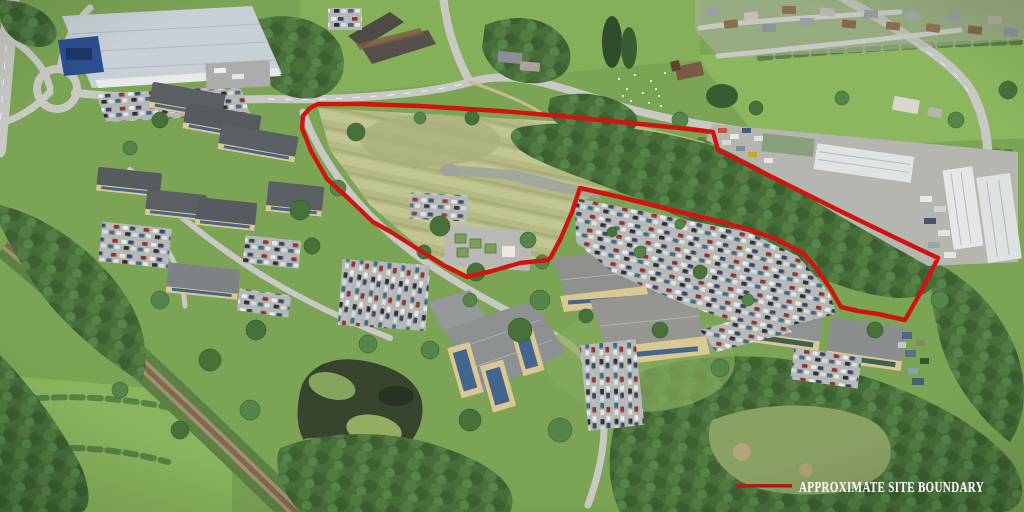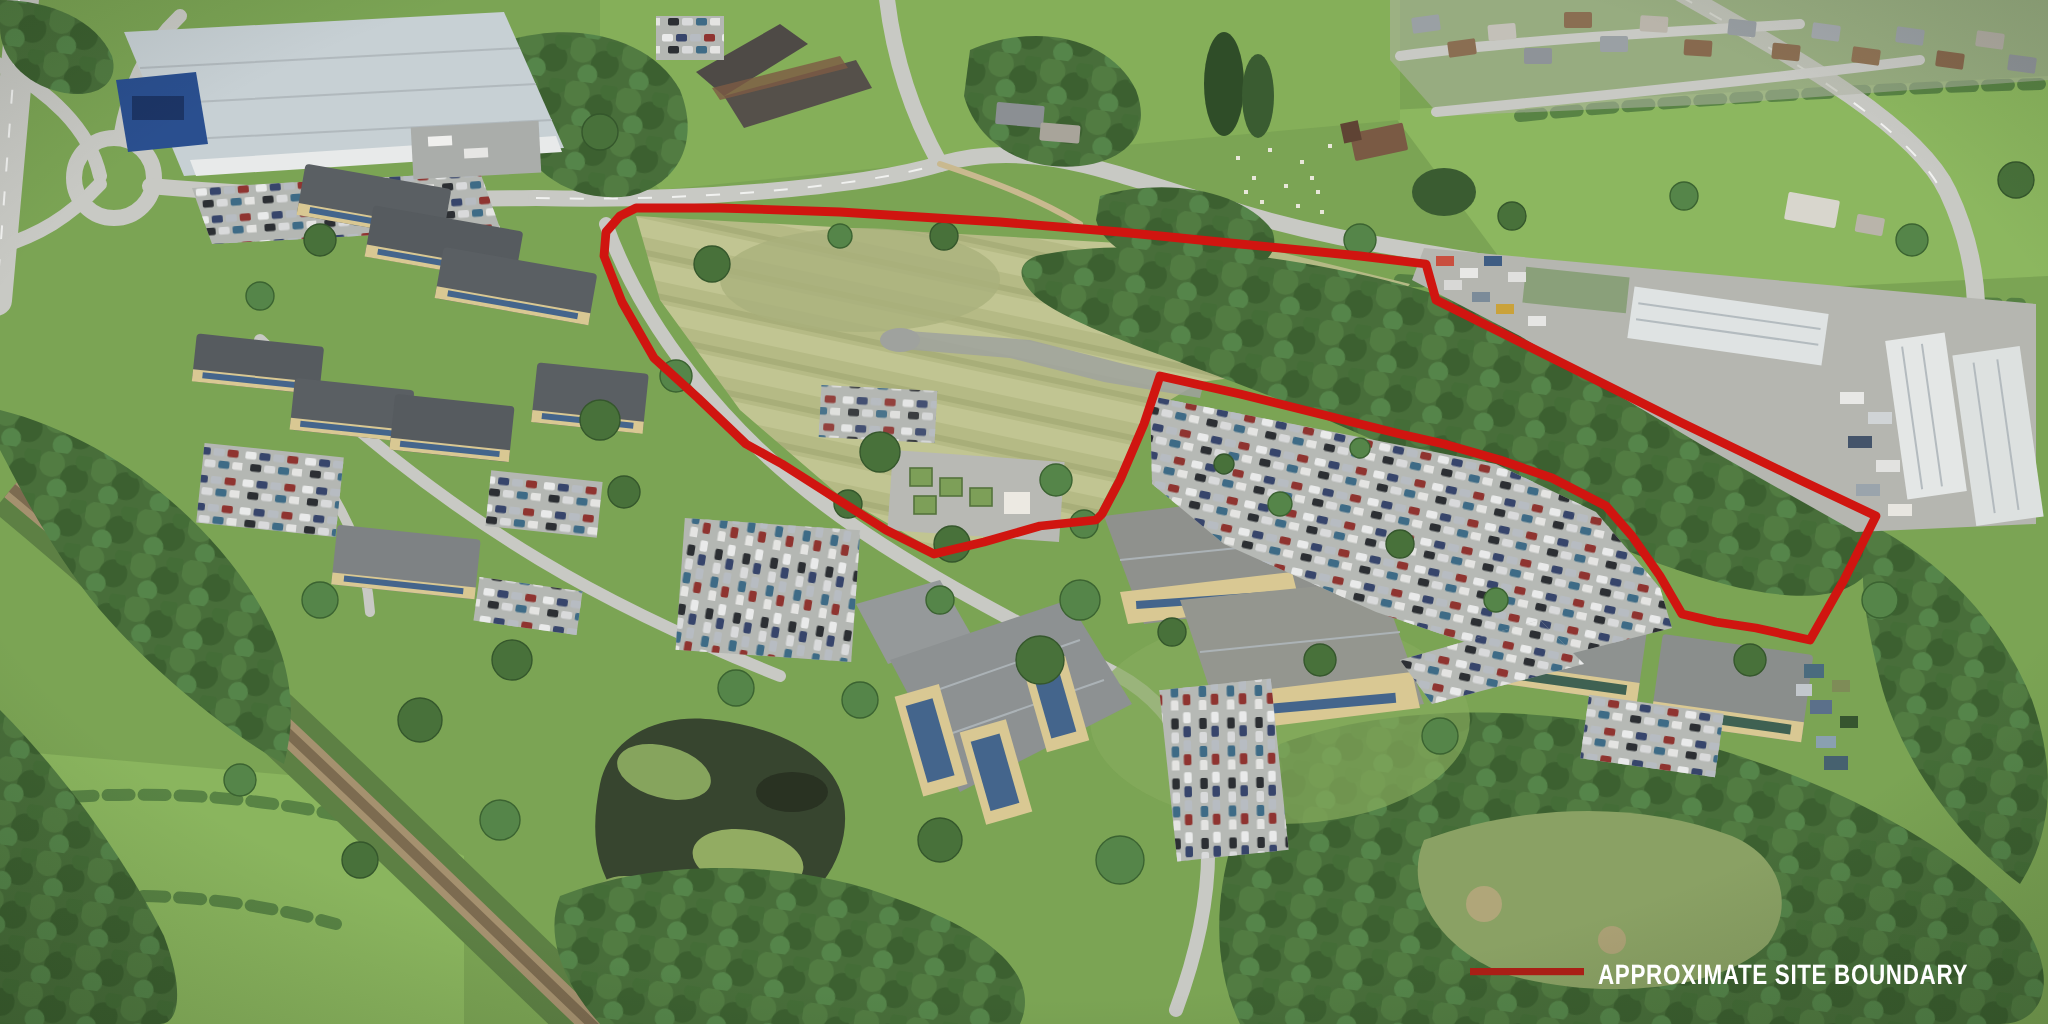--- a/index.html
+++ b/index.html
@@ -1,16 +1,16 @@
 <!DOCTYPE html>
 <html><head>
 <meta charset="utf-8">
 <style>
   html,body{margin:0;padding:0;background:#222;}
-  .stage{position:relative;width:1024px;height:512px;overflow:hidden;font-family:Liberation Sans, sans-serif;}
+  .stage{position:relative;width:1024px;height:512px;overflow:hidden;font-family:Liberation Serif, serif;}
   svg{display:block;}
   .roofline{stroke:#aeb6ba;stroke-width:1;fill:none;opacity:.9;}
   .road{stroke:#c8c9c4;fill:none;stroke-linecap:round;}
   .roaddash{stroke:#ffffff;fill:none;stroke-linecap:butt;stroke-width:1;stroke-dasharray:7 10;opacity:.75;}
   .path{stroke:#c9b98f;fill:none;stroke-linecap:round;}
   .boundary{fill:none;stroke:#d01510;stroke-width:4.4;stroke-linejoin:round;stroke-linecap:round;}
   .legend-line{fill:#a91f16;}
   .legend-text{fill:#ffffff;font-weight:bold;font-size:14px;letter-spacing:.4px;}
   .hedge{stroke:#4f7a40;fill:none;stroke-width:6;stroke-dasharray:11 7;stroke-linecap:round;opacity:.85;}
   .tree{fill:#48713a;stroke:#35572c;stroke-width:.7;}

